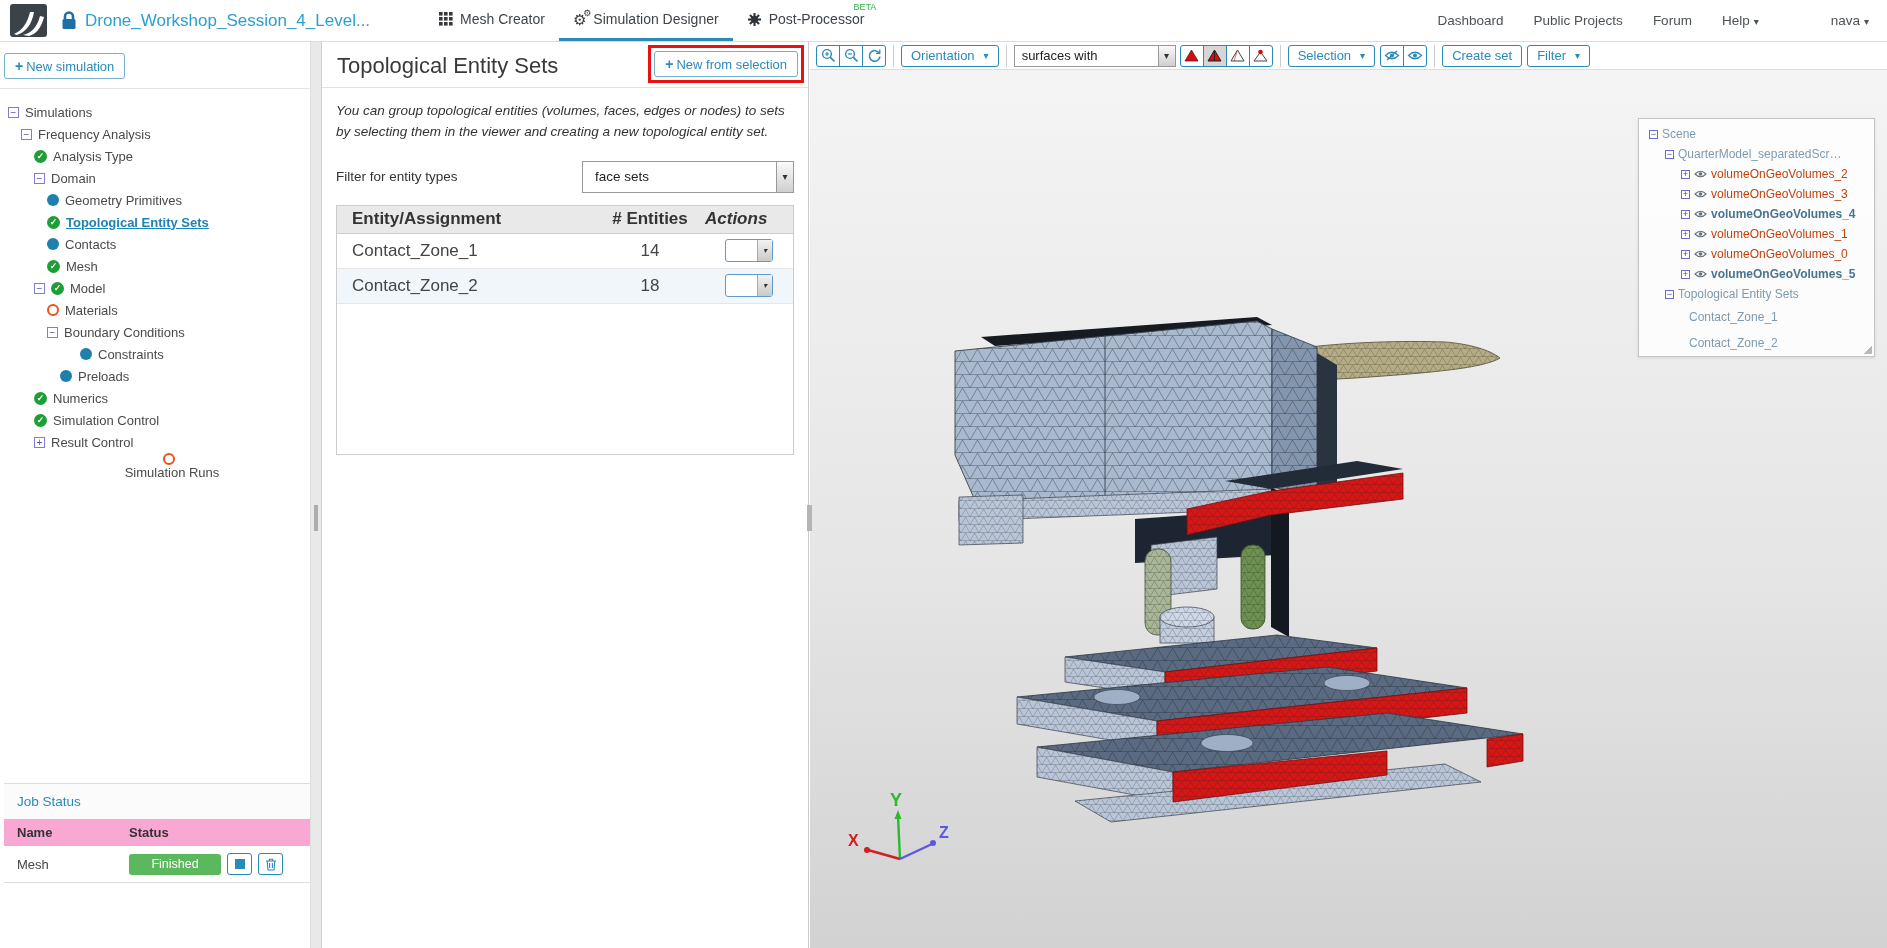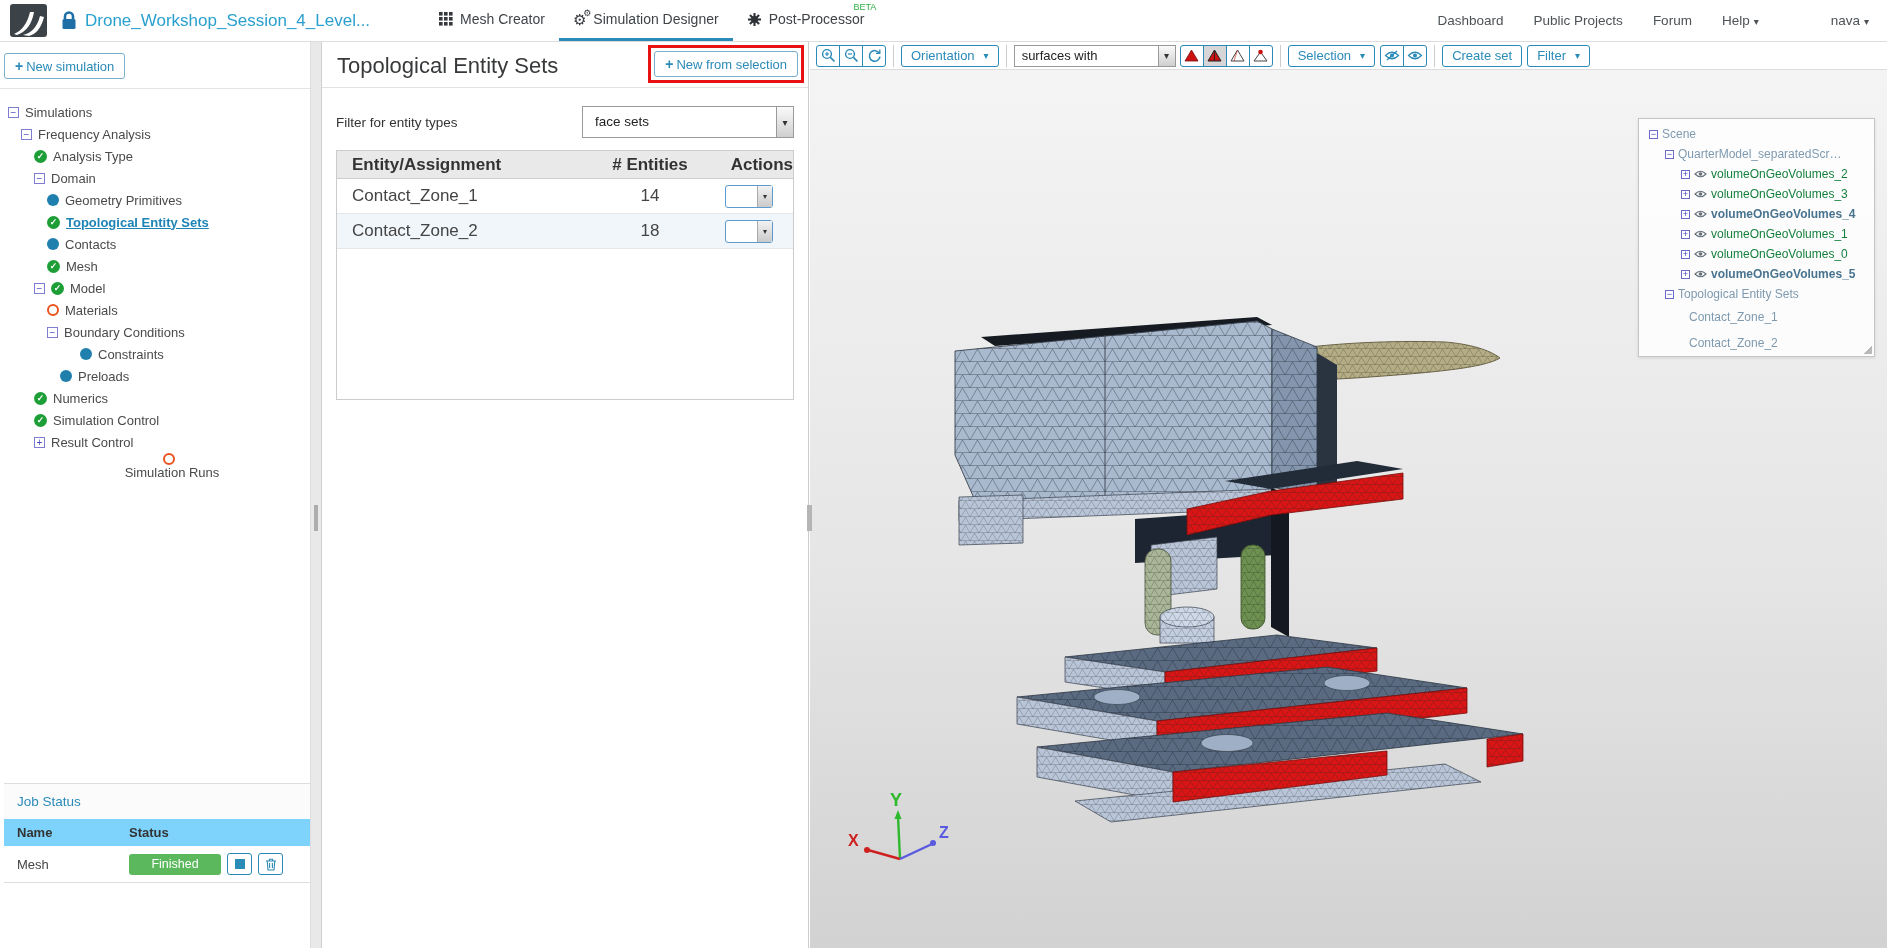--- a/index.html
+++ b/index.html
@@ -46,21 +46,21 @@
               text-align:center; }
   .st-dot { background:#1f7fad; width:12px; height:12px; }
   .st-ring { width:12px; height:12px; border:2.5px solid #e8531f; background:#fff; }
   .tlabel { color:#4a4a4a; }
   .tlabel.sel { color:#1d84b5; font-weight:bold; text-decoration:underline; }
 
   
   .job { position:absolute; left:4px; top:741px; width:310px; font-size:13px; }
   .job-head { height:36px; line-height:36px; border-top:1px solid #ddd; background:#fbfbfb;
               color:#2a8ab8; padding-left:13px; font-size:13.5px; }
-  .job-cols { height:27px; background:#7dd3fc; display:flex; align-items:center; font-weight:bold;
+  .job-cols { height:27px; background:#f9a8d4; display:flex; align-items:center; font-weight:bold;
               color:#333; }
   .job-cols .c1, .job-row .c1 { width:125px; padding-left:13px; }
   .job-row { height:37px; display:flex; align-items:center; border-bottom:1px solid #ddd; background:#fff; }
   .badge { display:inline-block; width:92px; height:21px; line-height:21px; text-align:center;
            background:#5cb85c; color:#fff; border-radius:3px; font-size:12.5px; }
   .job-btn { width:25px; height:22px; border:1px solid #2a8ab8; background:#fff; border-radius:3px;
              display:inline-flex; align-items:center; justify-content:center; margin-left:6px; cursor:pointer; }
   .stop-sq { width:10px; height:10px; background:#2a8ab8; }
 
   
@@ -85,21 +85,21 @@
             align-items:stretch; cursor:pointer; }
   .sval { flex:1; font-size:13.5px; color:#222; padding-left:12px; line-height:30px; }
   .sarrow { width:17px; border-left:1px solid #999; background:linear-gradient(#fafafa,#cfcfcf);
             display:flex; align-items:center; justify-content:center; }
   .sarrow::after { content:"▾"; font-size:10px; color:#333; }
   .tes-table { margin-top:12px; border:1px solid #ccc; height:250px; font-size:17px; }
   .thead { height:28px; background:#e9e9e9; display:flex; align-items:center; font-weight:bold;
            color:#333; border-bottom:1px solid #ccc; }
   .c-entity { flex:1; padding-left:15px; }
   .c-count { width:110px; text-align:center; }
-  .c-act { width:88px; text-align:right; }
+  .c-act { width:88px; text-align:left;font-style:italic; }
   .trw { height:35px; display:flex; align-items:center; border-bottom:1px solid #e6e6e6; }
   .trw.alt { background:#f1f6fa; }
   .mini-select { width:48px; height:23px; border:1px solid #5b9bd0; border-radius:3px; background:#fff;
                  display:flex; align-items:stretch; margin:0 auto; cursor:pointer; }
   .mini-select .sp { flex:1; }
   .mini-select .ar { width:15px; border-left:1px solid #aaa; background:linear-gradient(#f2f2f2,#cacaca);
                      display:flex; align-items:center; justify-content:center; }
   .mini-select .ar::after { content:"▾"; font-size:8px; color:#333; }
 
   
@@ -123,21 +123,21 @@
   
   .scene { position:absolute; top:48px; right:12px; width:237px; height:239px;
            background:rgba(253,253,253,0.94); border:1px solid #c5c5c5; font-size:12px;
            box-shadow:0 1px 3px rgba(0,0,0,0.10); padding-top:5px; }
   .srow { display:flex; align-items:center; height:20px; white-space:nowrap; cursor:pointer; }
   .srow.setrow { height:26px; }
   .stg { display:inline-block; width:9px; height:9px; border:1px solid #6b6bd0; color:#4343b8;
          font-size:9px; line-height:7px; text-align:center; background:#fff; margin-right:4px; flex:0 0 auto; }
   .seye { display:flex; margin-right:4px; flex:0 0 auto; }
   .slabel { color:#7e9ab0; }
-  .slabel.vol { color:#15803d; }
+  .slabel.vol { color:#c2410c; }
   .slabel.bold { color:#49748f; font-weight:bold; }
   .scorner { position:absolute; right:2px; bottom:2px; width:9px; height:9px;
              background:linear-gradient(135deg, transparent 55%, #b9b9b9 55%); }
 </style>
 </head>
 <body>
 
 <div class="topbar">
   <div class="logo">
     <svg width="37" height="33" viewBox="0 0 37 33">
@@ -310,20 +310,21 @@
     <h1>Topological Entity Sets</h1>
     <div class="hl-box">
       <button class="btn-blue">
         <span class="plus">+</span>
         <span>New from selection</span>
       </button>
     </div>
   </div>
   <div class="panel-grip"></div>
   <div class="panel-body">
+    <p class="desc">You can group topological entities (volumes, faces, edges or nodes) to sets by selecting them in the viewer and creating a new topological entity set.</p>
     <div class="filter-row">
       <span class="flabel">Filter for entity types</span>
       <div class="select">
         <span class="sval">face sets</span>
         <span class="sarrow"></span>
       </div>
     </div>
     <div class="tes-table">
       <div class="thead">
         <span class="c-entity">Entity/Assignment</span>

